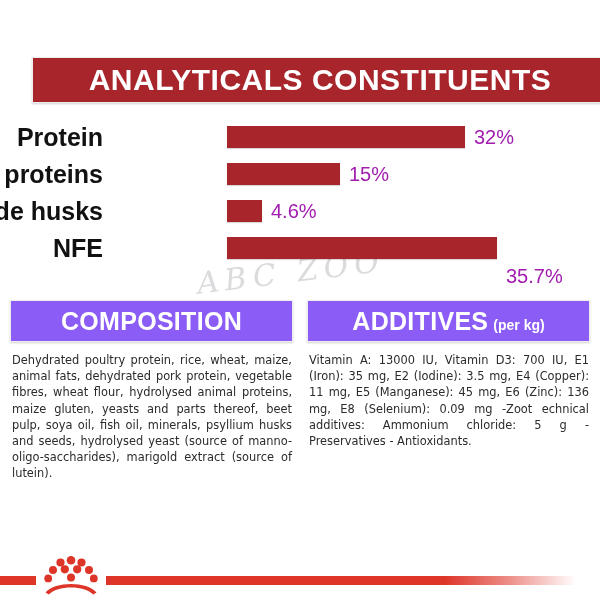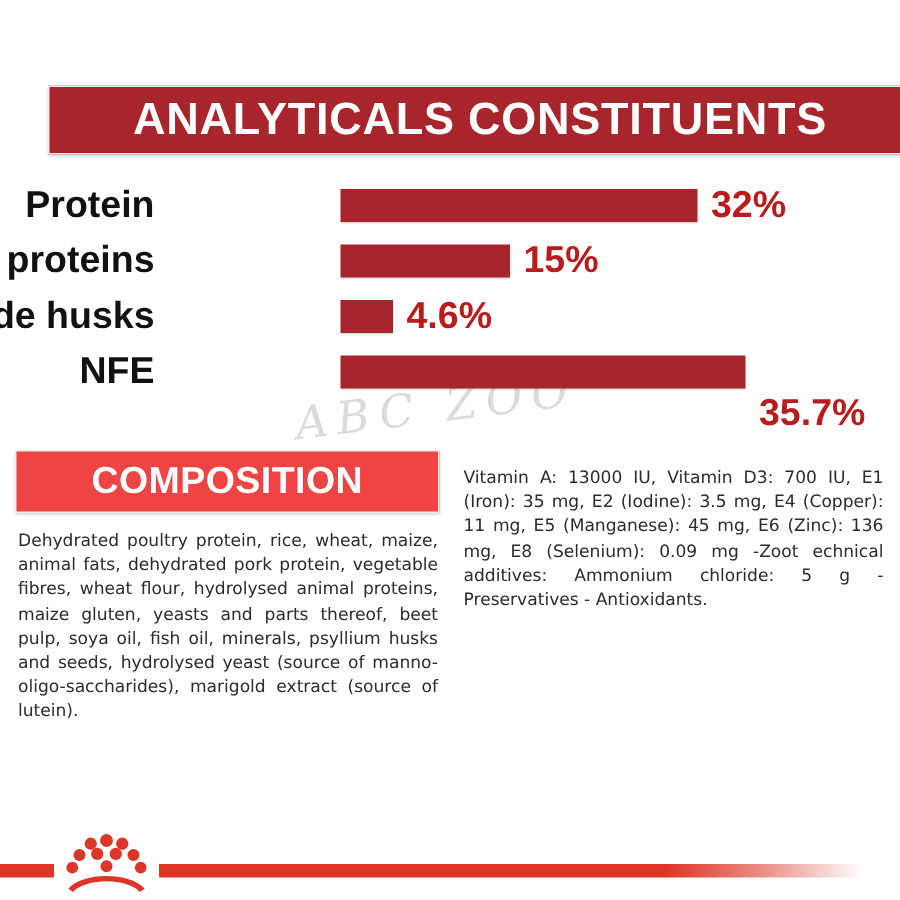--- a/index.html
+++ b/index.html
@@ -101,38 +101,38 @@
   }
   .arow .abar {
     height: 22px;
     background: #a8252c;
     box-shadow: 0 1px 1px rgba(0,0,0,.15);
   }
   .arow .aval {
     position: absolute;
     top: 50%;
     transform: translateY(-50%);
-    color: #b91c1c;
-    font-family: "Liberation Sans", sans-serif;
-    font-weight: bold;
-    font-size: 25px;
+    color: #a21caf;
+    font-family: "Liberation Sans", sans-serif;
+    font-weight: normal;
+    font-size: 20px;
     white-space: nowrap;
   }
 
   
   .panel {
     position: absolute;
     top: 300px;
   }
   .panel.left  { left: 10px;  width: 283px; }
   .panel.right { left: 307px; width: 283px; }
 
   .panel-header {
     height: 42px;
-    background: #ef4444;
+    background: #8b5cf6;
     border: 1px solid #ededee;
     box-sizing: border-box;
     box-shadow: 0 1px 2px rgba(0,0,0,.18);
     position: relative;
   }
   .panel-header .ph-inner {
     position: absolute;
     left: 0; right: 0;
     top: 50%;
     transform: translateY(-50%);
@@ -248,20 +248,25 @@
   <div class="panel left">
     <div class="panel-header">
       <div class="ph-inner">
         <span class="ph-title">COMPOSITION</span>
       </div>
     </div>
     <div class="panel-body">Dehydrated poultry protein, rice, wheat, maize, animal fats, dehydrated pork protein, vegetable fibres, wheat flour, hydrolysed animal proteins, maize gluten, yeasts and parts thereof, beet pulp, soya oil, fish oil, minerals, psyllium husks and seeds, hydrolysed yeast (source of manno-oligo-saccharides), marigold extract (source of lutein).</div>
   </div>
 
   <div class="panel right">
+    <div class="panel-header">
+      <div class="ph-inner">
+        <span class="ph-title">ADDITIVES</span><span class="ph-sub">(per kg)</span>
+      </div>
+    </div>
     <div class="panel-body">Vitamin A: 13000 IU, Vitamin D3: 700 IU, E1 (Iron): 35 mg, E2 (Iodine): 3.5 mg, E4 (Copper): 11 mg, E5 (Manganese): 45 mg, E6 (Zinc): 136 mg, E8 (Selenium): 0.09 mg -Zoot echnical additives: Ammonium chloride: 5 g - Preservatives - Antioxidants.</div>
   </div>
 
   <div class="footer-logo">
     <div class="footer-rule-left"></div>
     <div class="footer-rule-right"></div>
     <svg class="crown" viewBox="0 0 76 46">
       <g fill="#de3529">
 
         <circle cx="27.5" cy="10.5" r="4.1"></circle>

